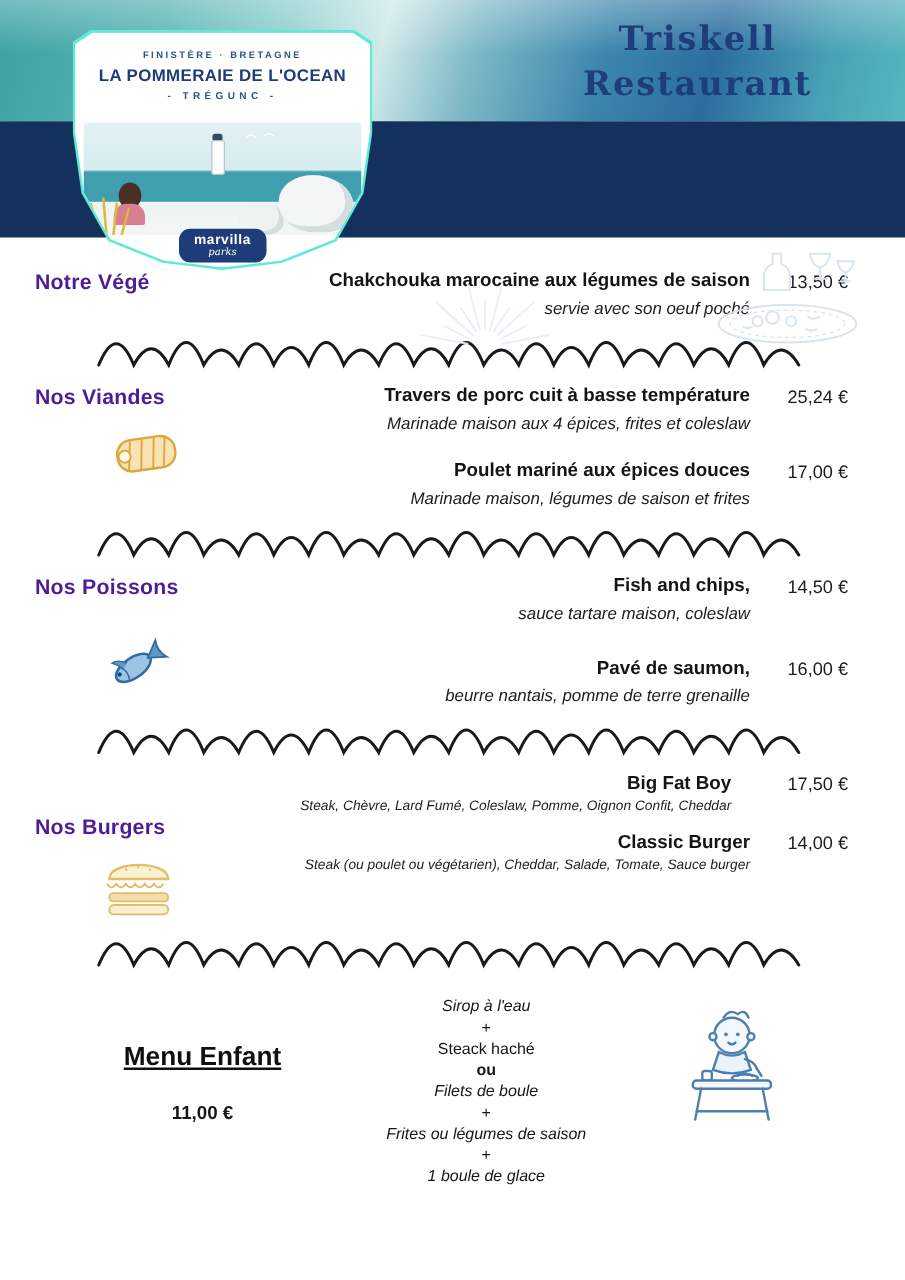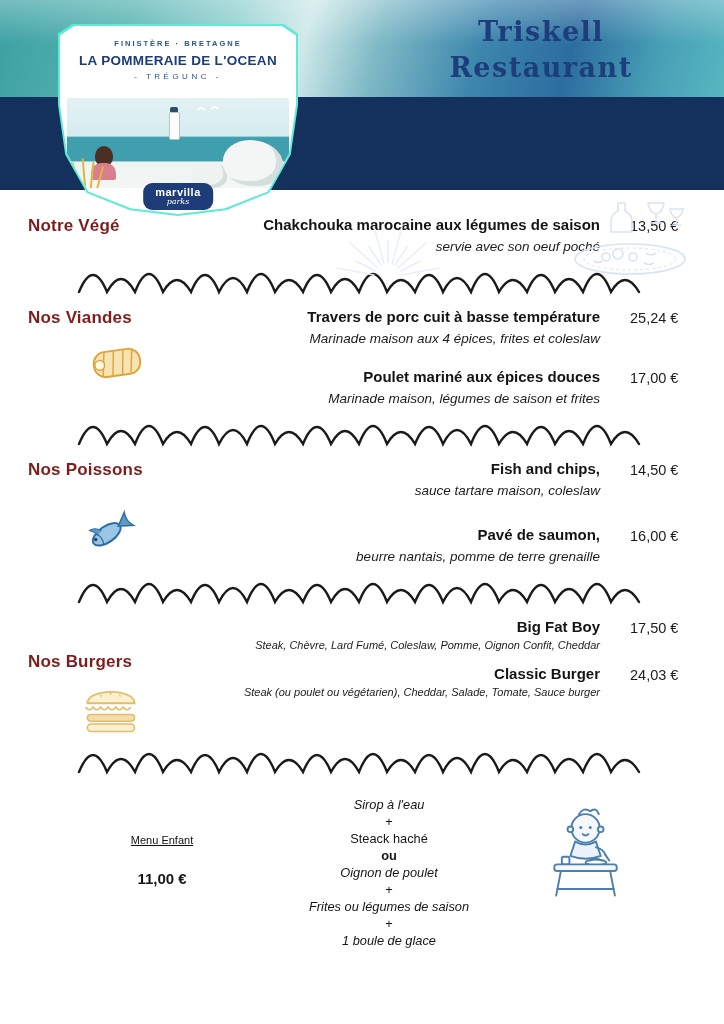--- a/index.html
+++ b/index.html
@@ -6,36 +6,36 @@
   .page{position:relative;width:724px;height:1024px;background:#ffffff;overflow:hidden;
         font-family:"Liberation Sans", sans-serif;color:#161616;}
 
   
   .header{position:relative;height:190px;}
   .photo{position:absolute;top:0;left:0;right:0;height:97px;
     background:linear-gradient(180deg, rgba(255,255,255,.30), rgba(255,255,255,0) 45%),
     linear-gradient(105deg,#3ba0a2 0%,#57b4b2 18%,#8fd0cf 32%,#cfe9e9 42%,#7fb9c6 52%,#3c86ad 66%,#2c6da0 78%,#47a0b5 90%,#57b7c0 100%);}
   .navy-band{position:absolute;top:97px;left:0;right:0;height:93px;background:#14315e;}
 
-  .title{position:absolute;top:14px;left:395px;width:292px;text-align:center;
+  .title{position:absolute;top:14px;left:412px;width:292px;text-align:center;
     font-family:"DejaVu Serif", serif;font-weight:700;color:#1d3e7b;
     font-size:27px;letter-spacing:1.5px;line-height:36px;}
 
   .sun{position:absolute;left:308px;top:118px;}
   .platter{position:absolute;left:558px;top:100px;}
 
   
   .badge-outer{position:absolute;left:58px;top:24px;width:240px;height:192px;background:#5eead4;
     clip-path:polygon(6% 0%,94% 0%,100% 5%,100% 42%,97% 68%,88% 88%,70% 97%,50% 100%,30% 97%,12% 88%,3% 68%,0% 42%,0% 5%);
     padding:0;}
   .badge-inner{position:absolute;inset:2px;background:#ffffff;
     clip-path:polygon(6% 0%,94% 0%,100% 5%,100% 42%,97% 68%,88% 88%,70% 97%,50% 100%,30% 97%,12% 88%,3% 68%,0% 42%,0% 5%);}
   .badge-region{margin-top:13px;text-align:center;font-size:7.5px;letter-spacing:2px;color:#2a548e;font-weight:bold;}
   .badge-name{margin-top:5px;text-align:center;font-size:13.5px;font-weight:bold;color:#1d3c78;letter-spacing:.3px;}
-  .badge-town{margin-top:4px;text-align:center;font-size:8px;letter-spacing:3.5px;color:#2a548e;font-weight:normal;}
+  .badge-town{margin-top:4px;text-align:center;font-size:8px;letter-spacing:3.5px;color:#2a548e;font-weight:bold;}
   .badge-illus{position:absolute;left:7px;right:7px;top:72px;height:90px;overflow:hidden;border-radius:3px;
     background:linear-gradient(180deg,#e2f1f4 0%,#d6ecef 42%,#3f9fae 44%,#3f9fae 70%,#eef4f2 71%,#f3f6f4 100%);}
   .lh-tower{position:absolute;left:46%;top:14px;width:9px;height:26px;background:#fdfdfd;border:1px solid #b9c6c8;border-radius:2px;}
   .lh-cap{position:absolute;left:calc(46% + 1px);top:9px;width:8px;height:6px;background:#2f4e66;border-radius:2px;}
   .rock1{position:absolute;right:6px;bottom:2px;width:60px;height:46px;background:#f4f6f5;
     border-radius:45% 55% 40% 50%;box-shadow:inset -7px -5px 0 #d4dedd;}
   .rock2{position:absolute;right:62px;bottom:0;width:36px;height:26px;background:#eef2f1;
     border-radius:50% 50% 40% 45%;box-shadow:inset -4px -3px 0 #d4dedd;}
   .girl{position:absolute;left:24px;bottom:8px;width:26px;}
   .girl-hair{width:18px;height:20px;background:#4a2f24;border-radius:50% 50% 42% 42%;margin:0 auto;}
@@ -49,40 +49,40 @@
   .birds{position:absolute;left:58%;top:6px;}
   .brand{position:absolute;bottom:4px;left:50%;transform:translateX(-50%);
     background:#1d3c78;color:#fff;border-radius:9px;padding:3px 12px 4px;text-align:center;z-index:3;}
   .brand-name{font-size:11px;font-weight:bold;letter-spacing:.5px;}
   .brand-sub{font-size:8px;font-style:italic;margin-top:-1px;font-family:"DejaVu Serif", serif;}
 
   
   .menu{padding:26px 34px 0 28px;}
   .section{display:flex;}
   .sec-left{flex:0 0 150px;}
-  .sec-label{font-size:17px;font-weight:bold;color:#7f1d1d;letter-spacing:.2px;}
+  .sec-label{font-size:17px;font-weight:bold;color:#4c1d95;letter-spacing:.2px;}
   .sec-items{flex:1;}
   .item{display:grid;grid-template-columns:1fr 60px;}
   .item-main{text-align:right;padding-right:30px;}
   .item-name{font-size:15px;font-weight:bold;color:#141414;}
   .item-desc{font-size:13.5px;font-style:italic;margin-top:6px;color:#1c1c1c;}
   .item-desc.small{font-size:11px;margin-top:4px;}
   .item-price{font-size:14.5px;color:#1c1c1c;padding-top:2px;white-space:nowrap;}
 
-  .gap22{margin-bottom:22px;} .gap28{margin-bottom:28px;} .gap14{margin-bottom:14px;}
+  .gap22{margin-bottom:22px;} .gap28{margin-bottom:28px;} .gap14{margin-bottom:14px;gap:15px;}
   .wave{display:block;margin:16px auto 12px auto;}
   .icon-meat{margin:12px 0 0 58px;display:block;}
   .icon-fish{margin:26px 0 0 52px;display:block;}
   .label-burgers{margin-top:34px;}
   .icon-burger{margin:8px 0 0 50px;display:block;}
 
   
   .enfant{display:flex;padding:8px 34px 0 34px;}
   .enfant-left{flex:0 0 200px;text-align:center;padding-top:38px;}
-  .enfant-title{font-size:11px;font-weight:normal;text-decoration:underline;color:#101010;}
+  .enfant-title{font-size:21px;font-weight:bold;text-decoration:underline;color:#101010;}
   .enfant-price{font-size:15px;font-weight:bold;margin-top:24px;}
   .enfant-lines{flex:1;text-align:center;font-size:12.8px;line-height:17px;color:#151515;}
   .l-it{font-style:italic;}
   .l-ou{font-weight:bold;}
   .enfant-right{flex:0 0 140px;padding-top:8px;text-align:center;}
 </style>
 </head>
 <body>
 
 <div class="page">
@@ -263,40 +263,40 @@
             <div class="item-name">Big Fat Boy</div>
             <div class="item-desc small">Steak, Chèvre, Lard Fumé, Coleslaw, Pomme, Oignon Confit, Cheddar</div>
           </div>
           <div class="item-price">17,50 €</div>
         </div>
         <div class="item">
           <div class="item-main">
             <div class="item-name">Classic Burger</div>
             <div class="item-desc small">Steak (ou poulet ou végétarien), Cheddar, Salade, Tomate, Sauce burger</div>
           </div>
-          <div class="item-price">24,03 €</div>
+          <div class="item-price">14,00 €</div>
         </div>
       </div>
     </div>
 
     <svg class="wave" width="568" height="26" viewBox="0 0 564 26">
       <path d="M2 22 Q16 -12 30 22 Q44 -4 58 22 Q72 -14 86 22 Q100 -2 114 22 Q128 -12 142 22 Q156 -6 170 22 Q184 -14 198 22 Q212 -2 226 22 Q240 -12 254 22 Q268 -4 282 22 Q296 -14 310 22 Q324 -2 338 22 Q352 -12 366 22 Q380 -6 394 22 Q408 -14 422 22 Q436 -2 450 22 Q464 -12 478 22 Q492 -4 506 22 Q520 -14 534 22 Q548 -2 562 22" fill="none" stroke="#1a1a1a" stroke-width="2.4" stroke-linecap="round"></path>
     </svg>
 
     <div class="enfant">
       <div class="enfant-left">
         <div class="enfant-title">Menu Enfant</div>
         <div class="enfant-price">11,00 €</div>
       </div>
       <div class="enfant-lines">
         <div class="l-it">Sirop à l'eau</div>
         <div>+</div>
         <div>Steack haché</div>
         <div class="l-ou">ou</div>
-        <div class="l-it">Oignon de poulet</div>
+        <div class="l-it">Filets de boule</div>
         <div>+</div>
         <div class="l-it">Frites ou légumes de saison</div>
         <div>+</div>
         <div class="l-it">1 boule de glace</div>
       </div>
       <div class="enfant-right">
         <svg width="90" height="98" viewBox="0 0 95 100">
           <g fill="none" stroke="#4d7fae" stroke-width="2" stroke-linecap="round">
             <path d="M40 9 q5 -8 12 -3 q6 -5 9 3"></path>
             <circle cx="47" cy="24" r="15" fill="#f4f8fc"></circle>

